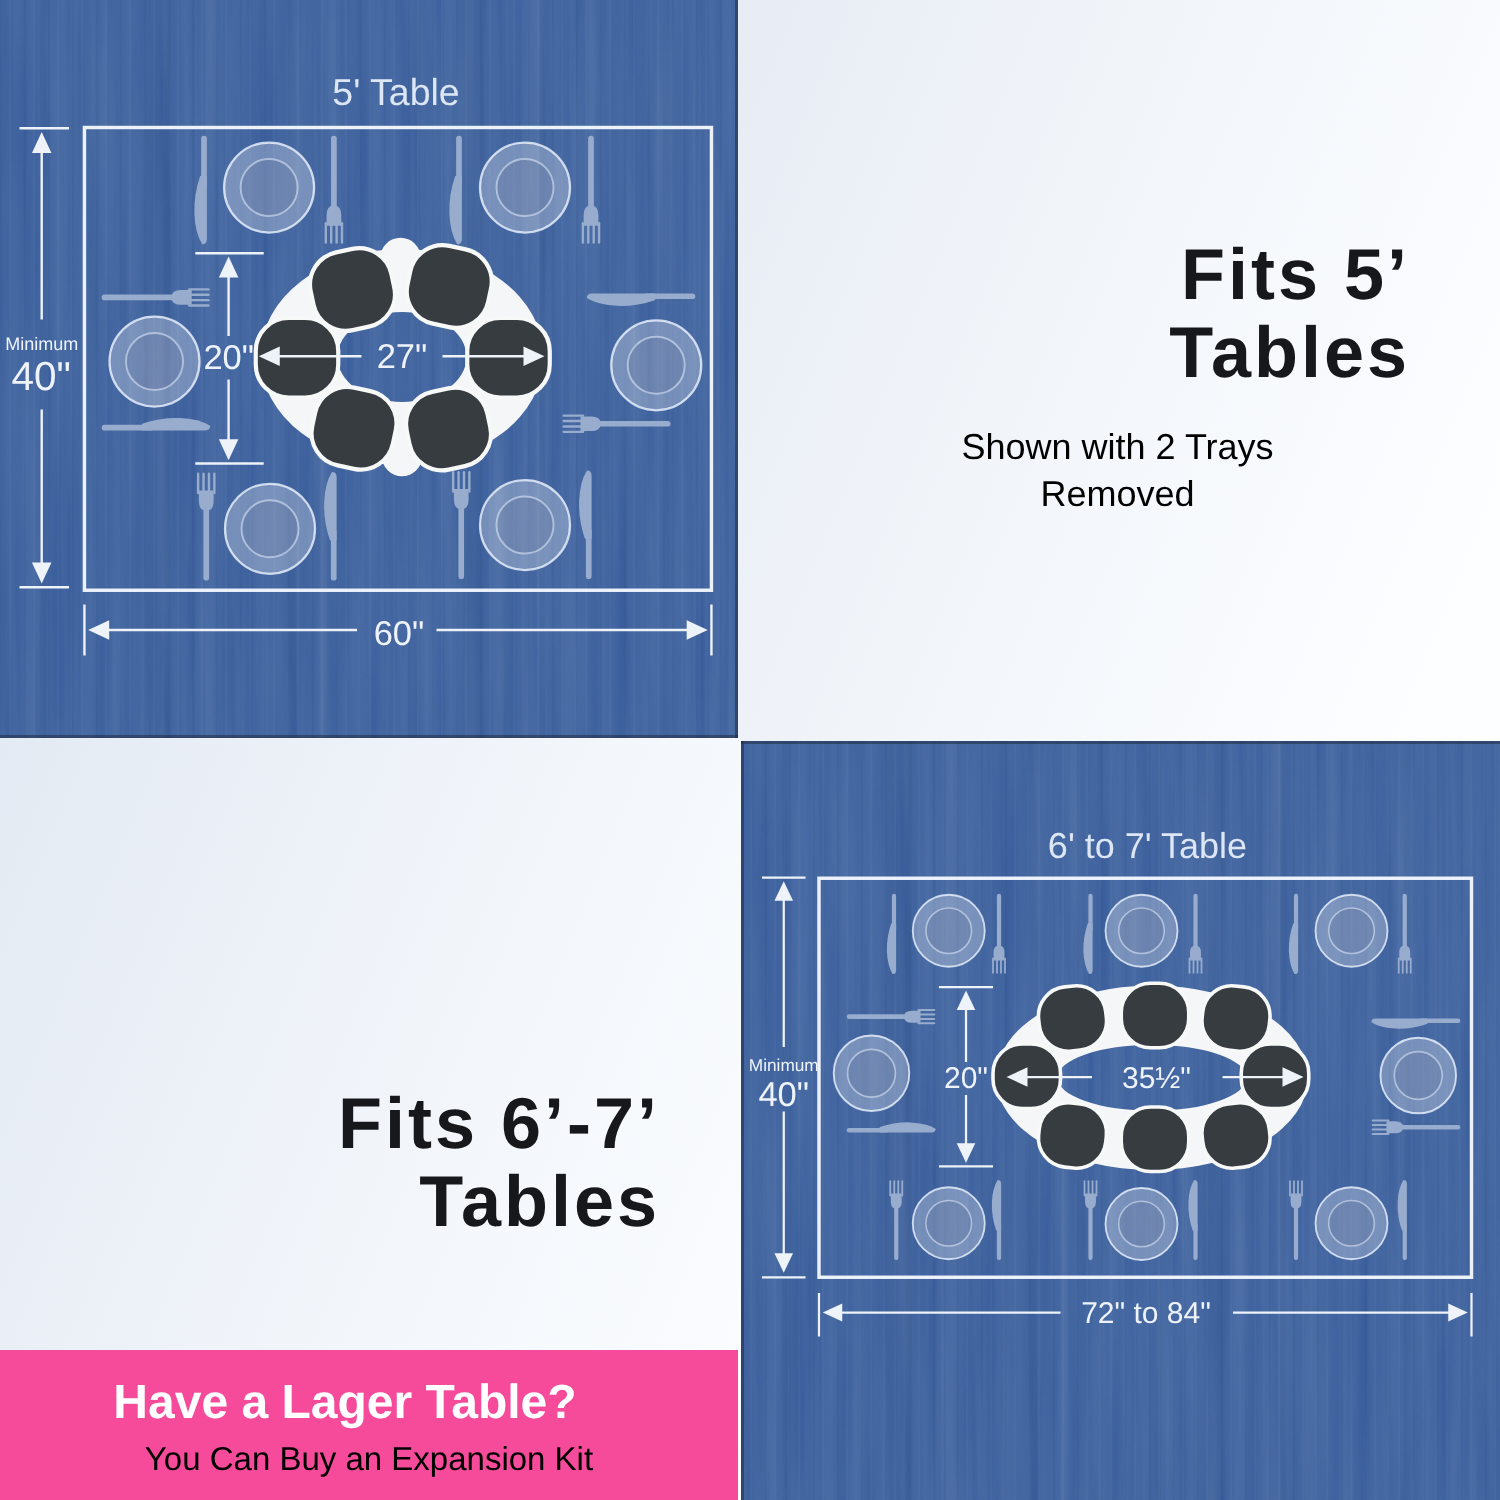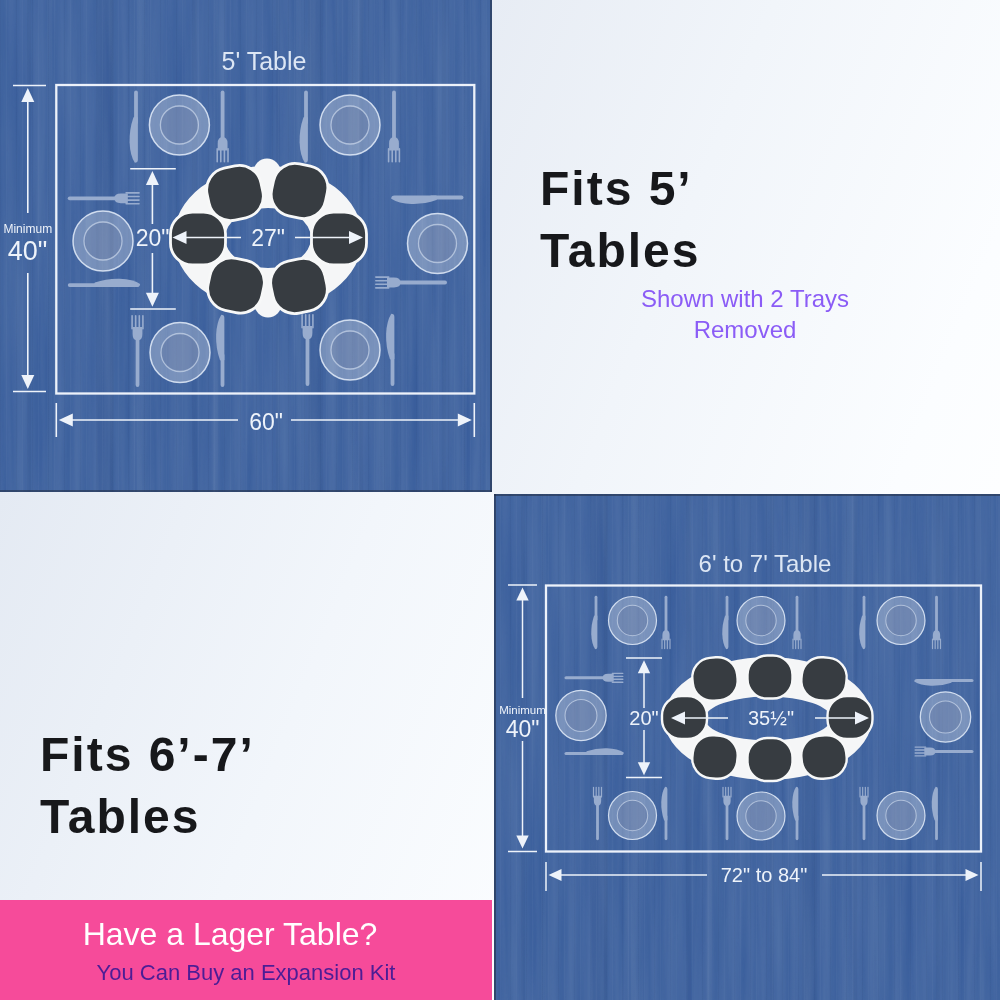--- a/index.html
+++ b/index.html
@@ -5,22 +5,22 @@
   html,body{margin:0;padding:0;}
   body{width:1000px;height:1000px;overflow:hidden;font-family:"Liberation Sans",sans-serif;background:#fff;position:relative;}
   .abs{position:absolute;}
   .wood{
     background-color:#3a5e9c;
     background-image:
       repeating-linear-gradient(90deg, rgba(12,30,66,.05) 0 1.5px, rgba(0,0,0,0) 1.5px 6px, rgba(255,255,255,.028) 6px 7.5px, rgba(0,0,0,0) 7.5px 16px),
       repeating-linear-gradient(90deg, rgba(0,0,0,0) 0 27px, rgba(10,25,60,.045) 27px 31px, rgba(0,0,0,0) 31px 47px, rgba(255,255,255,.025) 47px 52px, rgba(0,0,0,0) 52px 83px),
       repeating-linear-gradient(90deg, rgba(0,0,0,0) 0 97px, rgba(8,20,55,.04) 97px 112px, rgba(0,0,0,0) 112px 137px, rgba(255,255,255,.022) 137px 149px, rgba(0,0,0,0) 149px 211px);
   }
-  .ttl{font-weight:bold;color:#17181b;font-size:48px;line-height:62px;text-align:left;letter-spacing:2px;}
-  .sub{color:#8b5cf6;font-size:24px;line-height:31px;text-align:center;}
+  .ttl{font-weight:bold;color:#17181b;font-size:48px;line-height:52px;text-align:right;letter-spacing:2px;}
+  .sub{color:#000000;font-size:24px;line-height:31px;text-align:center;}
   svg text{font-family:"Liberation Sans",sans-serif;}
 </style>
 </head>
 <body>
 
 <div class="abs" style="left:492px;top:0;width:508px;height:494px;background:linear-gradient(112deg,#e7ecf4 0%,#f1f5fa 40%,#fbfdff 85%,#fdfeff 100%);"></div>
 
 <div class="abs" style="left:0;top:492px;width:494px;height:508px;background:linear-gradient(292deg,#fbfdff 0%,#f2f6fb 45%,#e4eaf3 100%);"></div>
 
 <div class="abs wood" style="left:0;top:0;width:492px;height:492px;">
@@ -54,23 +54,23 @@
 <div class="abs" style="left:494px;top:494px;width:2px;height:506px;background:rgba(32,44,66,.55);"></div>
 
 <div class="abs ttl" style="left:540px;top:158px;width:400px;">Fits 5’<br>Tables</div>
 
 <div class="abs sub" style="left:540px;top:283px;width:410px;">Shown with 2 Trays<br>Removed</div>
 
 <div class="abs ttl" style="left:40px;top:724px;width:400px;">Fits 6’-7’<br>Tables</div>
 
 <div class="abs" style="left:0;top:900px;width:492px;height:100px;background:#f64b9a;"></div>
 
-<div class="abs" style="left:0;top:916px;width:460px;text-align:center;color:#fff;font-weight:normal;font-size:32px;">Have a Lager Table?</div>
-
-<div class="abs" style="left:0;top:960px;width:492px;text-align:center;color:#4c1d95;font-size:22px;">You Can Buy an Expansion Kit</div>
+<div class="abs" style="left:0;top:916px;width:460px;text-align:center;color:#fff;font-weight:bold;font-size:32px;">Have a Lager Table?</div>
+
+<div class="abs" style="left:0;top:960px;width:492px;text-align:center;color:#000000;font-size:22px;">You Can Buy an Expansion Kit</div>
 
 <svg class="abs" style="left:0;top:0;transform:translateZ(0);" width="1000" height="1000" viewBox="0 0 1000 1000">
   <defs>
 
     <g id="fork">
       <rect x="-1.9" y="-13" width="3.8" height="49" rx="1.9"></rect>
       <rect x="-6.2" y="-36" width="1.6" height="14.5" rx="0.8"></rect>
       <rect x="-2.6" y="-36" width="1.6" height="15.5" rx="0.8"></rect>
       <rect x="1.0" y="-36" width="1.6" height="15.5" rx="0.8"></rect>
       <rect x="4.6" y="-36" width="1.6" height="14.5" rx="0.8"></rect>

